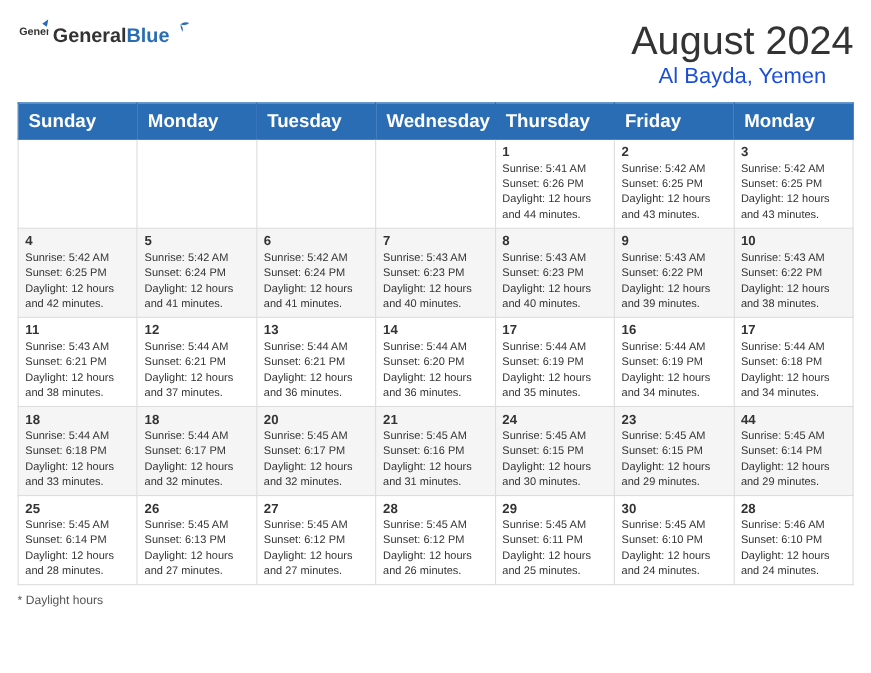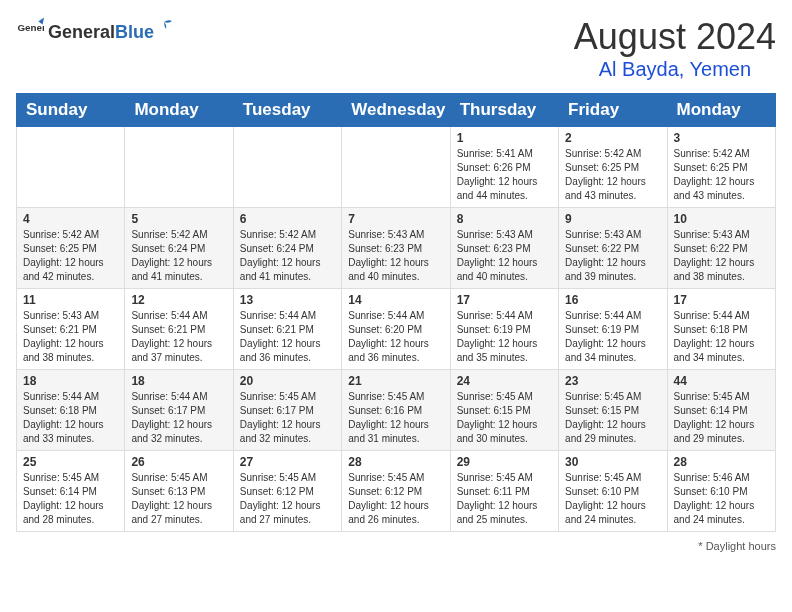--- a/index.html
+++ b/index.html
@@ -84,21 +84,20 @@
       line-height: 1.4;
       color: #333;
     }
     .empty-cell {
       background: #fff !important;
     }
     .footer-note {
       margin-top: 8px;
       font-size: 11px;
       color: #555;
-      text-align: right;
     }
   </style>
 </head>
 <body>
 
 <div class="header-area">
   <div class="logo">
     <svg class="logo-icon" viewBox="0 0 40 40">
       <text x="2" y="22" font-size="14" font-weight="bold" fill="#333">General</text>
       <path d="M32,8 L40,2 L38,12 Z" fill="#2a6db5"></path>

